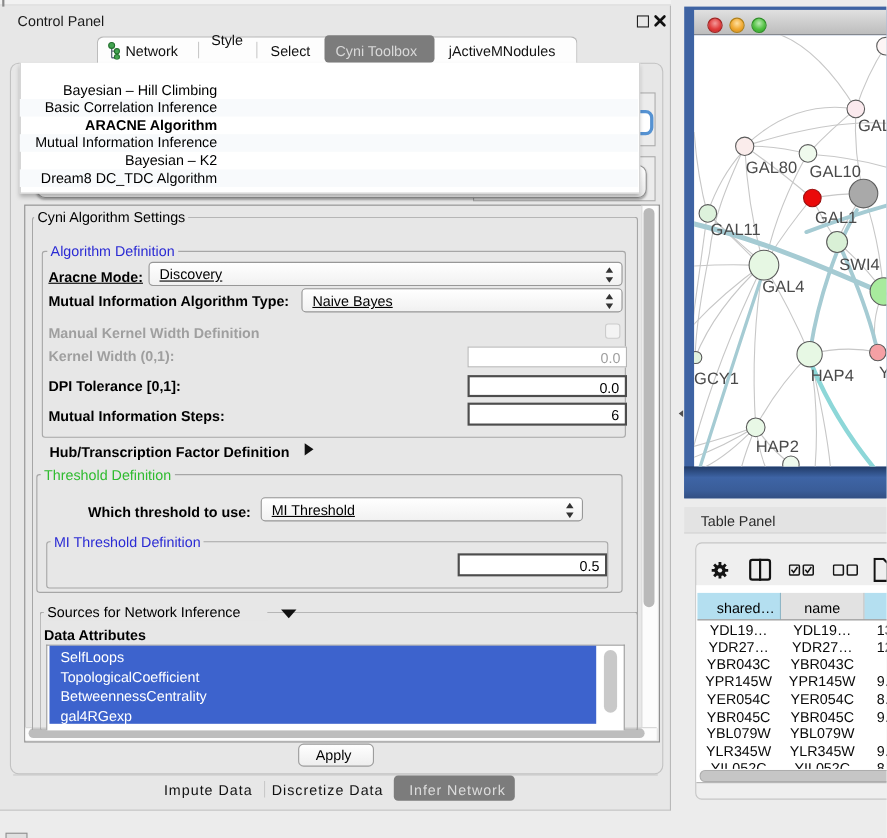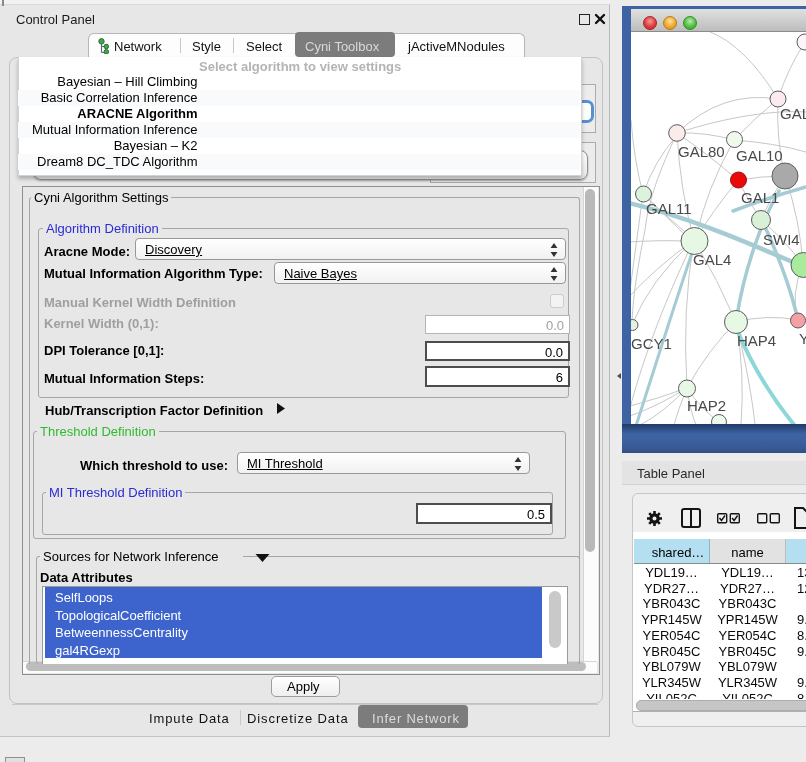--- a/index.html
+++ b/index.html
@@ -35,21 +35,21 @@
 
 <div class="abs" style="left:88px;top:33px;width:435px;height:24px;background:#fdfdfd;border:1px solid #b6b6b6;border-bottom:none;border-radius:6px 6px 0 0;"></div>
 <svg class="abs" style="left:96px;top:37px;" width="14" height="17" viewBox="0 0 14 17">
 <path d="M5.5 6 V15.5 M5.5 9.5 H9.5 M5.5 15.5 H9.5" stroke="#5d6b78" stroke-width="1.2" fill="none"></path>
 <circle cx="5.5" cy="4.3" r="2.7" fill="#44a452" stroke="#23702e" stroke-width="1"></circle>
 <circle cx="10.3" cy="9.5" r="2.3" fill="#44a452" stroke="#23702e" stroke-width="1"></circle>
 <circle cx="10.3" cy="14.8" r="2.3" fill="#44a452" stroke="#23702e" stroke-width="1"></circle>
 </svg>
 <div class="abs r13" style="left:114px;top:39px;color:#111;">Network</div>
 <div class="abs" style="left:180px;top:38px;width:1px;height:15px;background:#c9c9c9;"></div>
-<div class="abs r13" style="left:192px;top:39px;color:#111;">Style</div>
+<div class="abs r13" style="left:192px;top:29px;color:#111;">Style</div>
 <div class="abs" style="left:233px;top:38px;width:1px;height:15px;background:#c9c9c9;"></div>
 <div class="abs r13" style="left:246px;top:39px;color:#111;">Select</div>
 <div class="abs" style="left:295px;top:32px;width:100px;height:25px;background:#7c7c7c;border-radius:4px;"></div>
 <div class="abs r13" style="left:305px;top:39px;color:#d9d9d9;">Cyni Toolbox</div>
 <div class="abs r13" style="left:408px;top:39px;color:#111;">jActiveMNodules</div>
 
 <div class="abs" style="left:430px;top:84px;width:164px;height:47px;border:1px solid #ababab;background:#ececec;"></div>
 <div class="abs" style="left:437px;top:100px;width:151px;height:17px;border:3px solid #5592d2;border-radius:7px;background:#fff;"></div>
 <div class="abs" style="left:430px;top:142px;width:164px;height:39px;border:1px solid #ababab;background:#ececec;"></div>
 <div class="abs" style="left:33px;top:150px;width:553px;height:28px;border:1px solid #8f8f8f;border-radius:8px;background:linear-gradient(#fff,#e8e8e8);box-shadow:0 1px 2px rgba(0,0,0,0.3);"></div>
@@ -61,21 +61,21 @@
 
 <div class="abs" style="left:23px;top:661px;width:574px;height:11px;background:#fcfcfc;border-top:1px solid #d5d5d5;"></div>
 <div class="abs" style="left:26px;top:662px;width:560px;height:9px;background:#bdbdbd;border-radius:5px;"></div>
 
 <div class="grp" style="left:29px;top:197px;width:549px;height:466px;border-bottom:none;border-radius:3px 3px 0 0;"></div>
 <div class="gt r13" style="left:31px;top:190px;color:#000;">Cyni Algorithm Settings</div>
 
 <div class="grp" style="left:38px;top:228px;width:529px;height:168px;"></div>
 <div class="gt b13" style="left:43px;top:221px;color:#2b2bd4;font-weight:normal;">Algorithm Definition</div>
 
-<div class="abs b13" style="left:44px;top:244px;">Aracne Mode:</div>
+<div class="abs b13" style="left:44px;top:244px;text-decoration:underline;">Aracne Mode:</div>
 <div class="combo" style="left:135px;top:238px;width:429px;height:20px;">
   <span class="ct">Discovery</span>
   <svg class="updn" viewBox="0 0 8 14">
         <path d="M4 0 L7.4 5 H0.6 Z" fill="#333"></path>
         <path d="M4 14 L7.4 9 H0.6 Z" fill="#333"></path>
       </svg>
 </div>
 
 <div class="abs b13" style="left:44px;top:266px;">Mutual Information Algorithm Type:</div>
 <div class="combo" style="left:274px;top:262px;width:290px;height:20px;">
@@ -148,21 +148,20 @@
 <div class="abs r13" style="left:149px;top:711px;color:#111;letter-spacing:0.9px;">Impute Data</div>
 <div class="abs" style="left:240px;top:710px;width:1px;height:15px;background:#c9c9c9;"></div>
 <div class="abs r13" style="left:247px;top:711px;color:#111;letter-spacing:0.9px;">Discretize Data</div>
 <div class="abs" style="left:358px;top:705px;width:110px;height:23px;background:#7c7c7c;border-radius:4px;"></div>
 <div class="abs r13" style="left:372px;top:711px;color:#dcdcdc;letter-spacing:0.8px;">Infer Network</div>
 
 <div class="abs" style="left:18px;top:57px;width:562px;height:118px;background:#fff;border:1px solid #d2d2d2;border-top:none;box-shadow:0 3px 4px rgba(0,0,0,0.25);"></div>
 <div class="abs" style="left:18px;top:89.6px;width:562px;height:16.1px;background:#f8fafc;"></div>
 <div class="abs" style="left:18px;top:121.8px;width:562px;height:16.1px;background:#f8fafc;"></div>
 <div class="abs" style="left:18px;top:154px;width:562px;height:16.1px;background:#f8fafc;"></div>
-<div class="abs b13" style="left:199px;top:59px;color:#b4b4b4;">Select algorithm to view settings</div>
 <div class="abs" style="left:32px;top:73.5px;font-size:13px;color:#000;line-height:16.1px;white-space:nowrap;text-align:right;">Bayesian – Hill Climbing<br>Basic Correlation Inference<br><b>ARACNE Algorithm</b><br>Mutual Information Inference<br>Bayesian – K2<br>Dream8 DC_TDC Algorithm</div>
 
 <div class="abs" style="left:5px;top:757px;width:18px;height:10px;background:#e0e0e0;border:1.5px solid #8f8f8f;"></div>
 
 <div class="abs" style="left:617px;top:373px;width:0;height:0;border-top:3px solid transparent;border-bottom:3px solid transparent;border-right:4px solid #4f4f4f;"></div>
 
 <div class="abs" style="left:622px;top:6px;width:184px;height:447px;background:#3e63a3;"></div>
 <div class="abs" style="left:622px;top:424px;width:184px;height:29px;background:linear-gradient(#203a66,#3e64a5 35%,#3a5d99 75%,#324f83);"></div>
 
 <div class="abs" style="left:631px;top:9px;width:175px;height:22px;background:linear-gradient(#e0e0e0,#bdbdbd);border-bottom:1px solid #8c8c8c;"></div>

